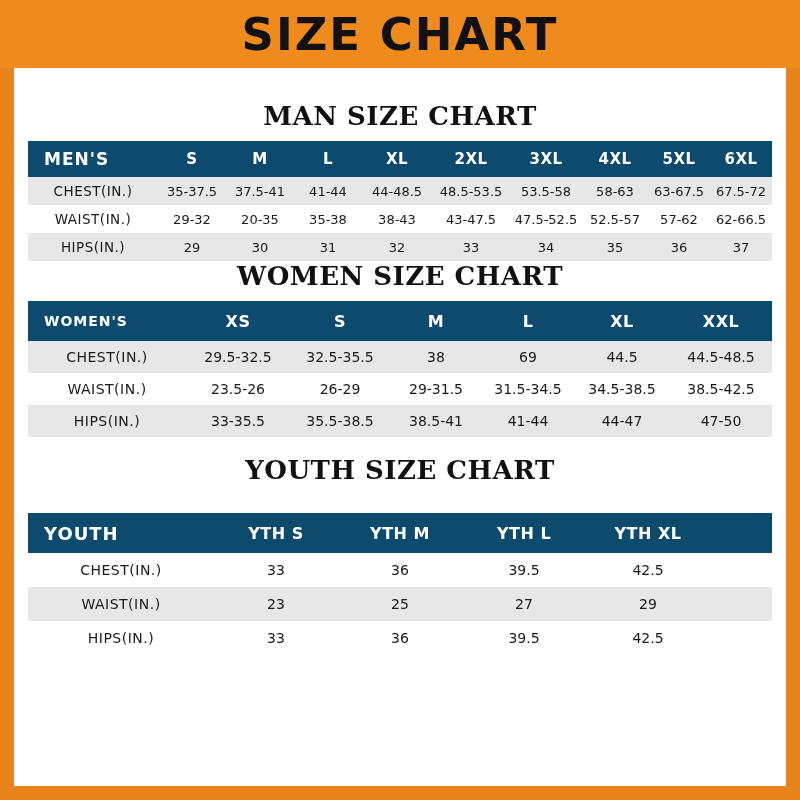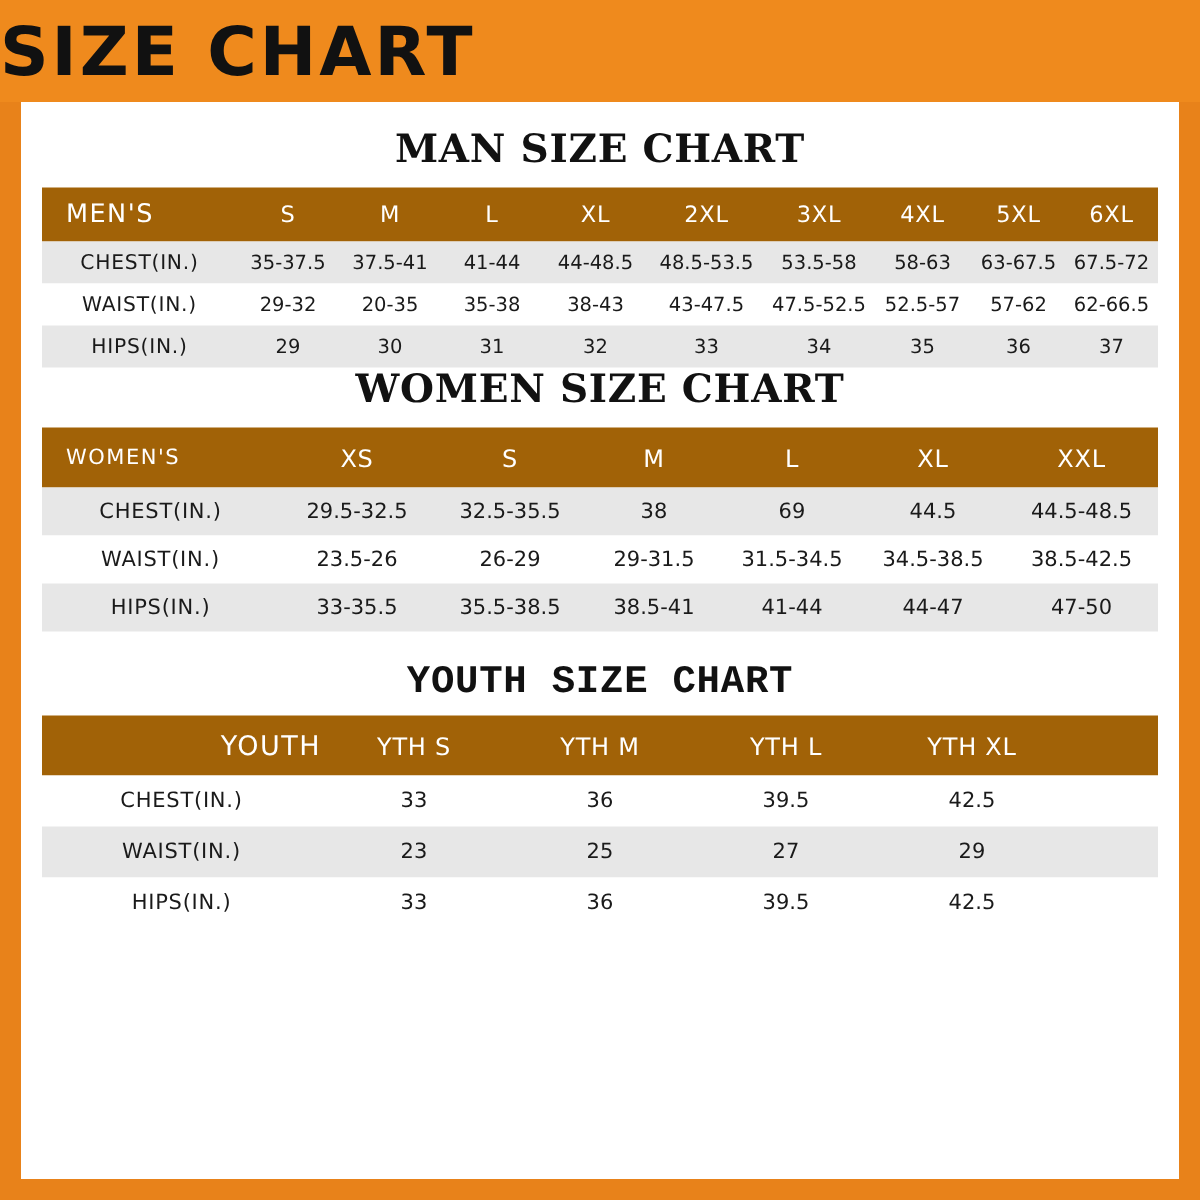--- a/index.html
+++ b/index.html
@@ -23,65 +23,66 @@
     background: #ffffff;
     display: flex;
     flex-direction: column;
   }
   .banner {
     background: #ef8a1d;
     height: 68px;
     margin: 0 -14px;
     display: flex;
     align-items: center;
+    justify-content: center;
   }
   .banner-title {
     font-family: "DejaVu Sans", sans-serif;
     font-weight: bold;
     font-size: 45px;
     letter-spacing: 2px;
     color: #111111;
     line-height: 1;
   }
   .content {
     flex: 1;
-    padding: 0 12px;
+    padding: 16px 12px;
     display: flex;
     flex-direction: column;
   }
   .section-title {
     text-align: center;
     font-family: "DejaVu Serif", serif;
     font-weight: bold;
     font-size: 26px;
     color: #111111;
     letter-spacing: 0.5px;
   }
   .t1 { margin-top: 17px; margin-bottom: 10px; }
   .t2 { margin-bottom: 10px; }
-  .t3 { margin-top: 18px; margin-bottom: 8px; font-family: Liberation Mono, monospace; }
+  .t3 { margin-top: 18px; margin-bottom: 28px; }
 
   table {
     border-collapse: collapse;
     width: 744px;
     margin: 0 auto;
     table-layout: fixed;
   }
   table td, table th {
     padding: 0;
     text-align: center;
     vertical-align: middle;
     font-family: "DejaVu Sans", sans-serif;
   }
   .hdr-row td {
-    background: #a16207;
+    background: #0c4a6e;
     color: #ffffff;
     height: 36px;
     font-size: 15px;
-    font-weight: normal;
+    font-weight: bold;
     letter-spacing: 0.5px;
   }
   .hdr-row td.label-cell {
     text-align: left;
     padding-left: 16px;
     font-size: 17px;
     letter-spacing: 1px;
   }
   .data-row td {
     height: 28px;
@@ -92,21 +93,21 @@
     font-size: 13.5px;
     letter-spacing: 0.5px;
   }
   .row-light td { background: #e7e7e7; }
   .row-white td { background: #ffffff; }
 
   
   .youth .hdr-row td { height: 40px; font-size: 16px; }
   .youth .data-row td { height: 34px; font-size: 14px; }
   .youth .data-row td.label-cell { font-size: 14px; }
-  .youth .hdr-row td.label-cell { font-size: 18px; text-align: right; }
+  .youth .hdr-row td.label-cell { font-size: 18px; }
 
   .women .hdr-row td { height: 40px; font-size: 16px; }
   .women .data-row td { height: 32px; font-size: 14px; }
   .women .data-row td.label-cell { font-size: 14px; }
   .women .hdr-row td.label-cell { font-size: 14px; }
 
   .footer {
     margin-top: auto;
     padding: 10px 14px 12px 14px;
     text-align: center;

